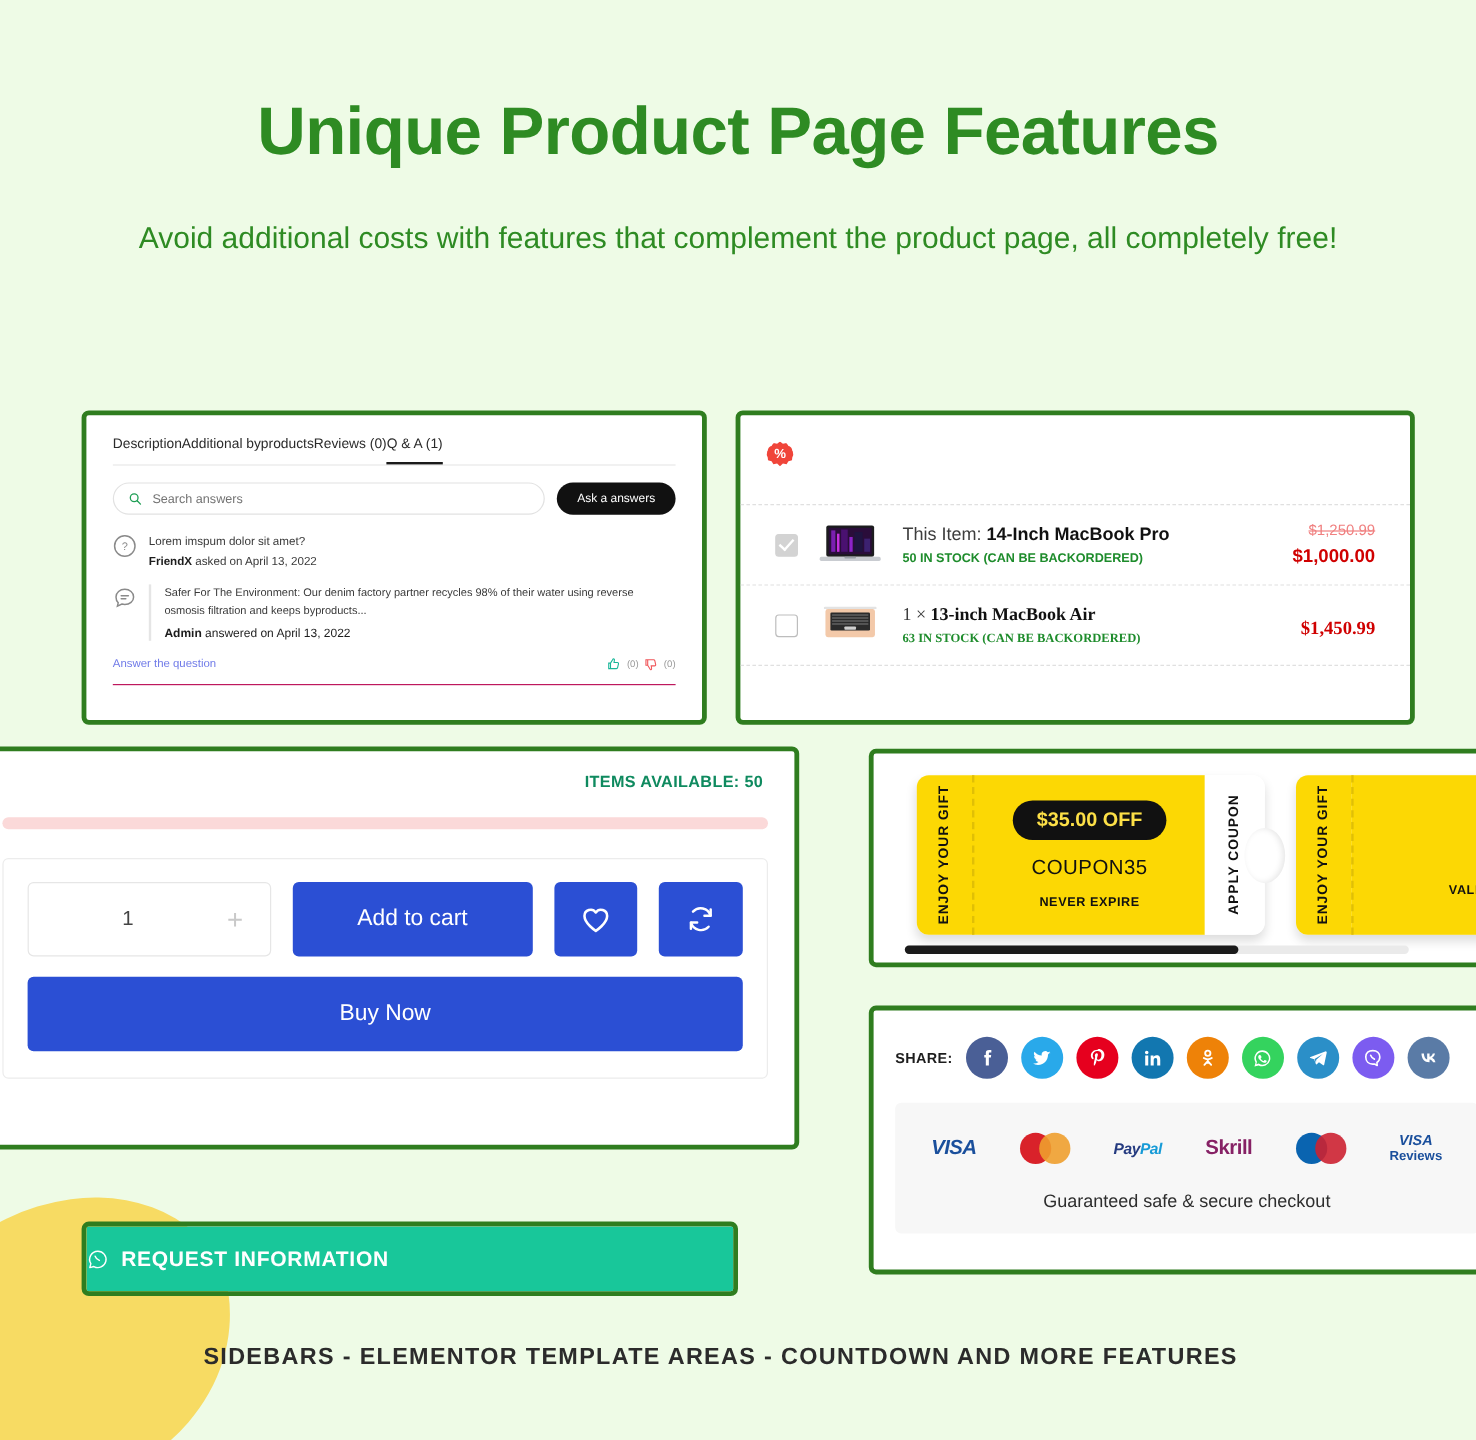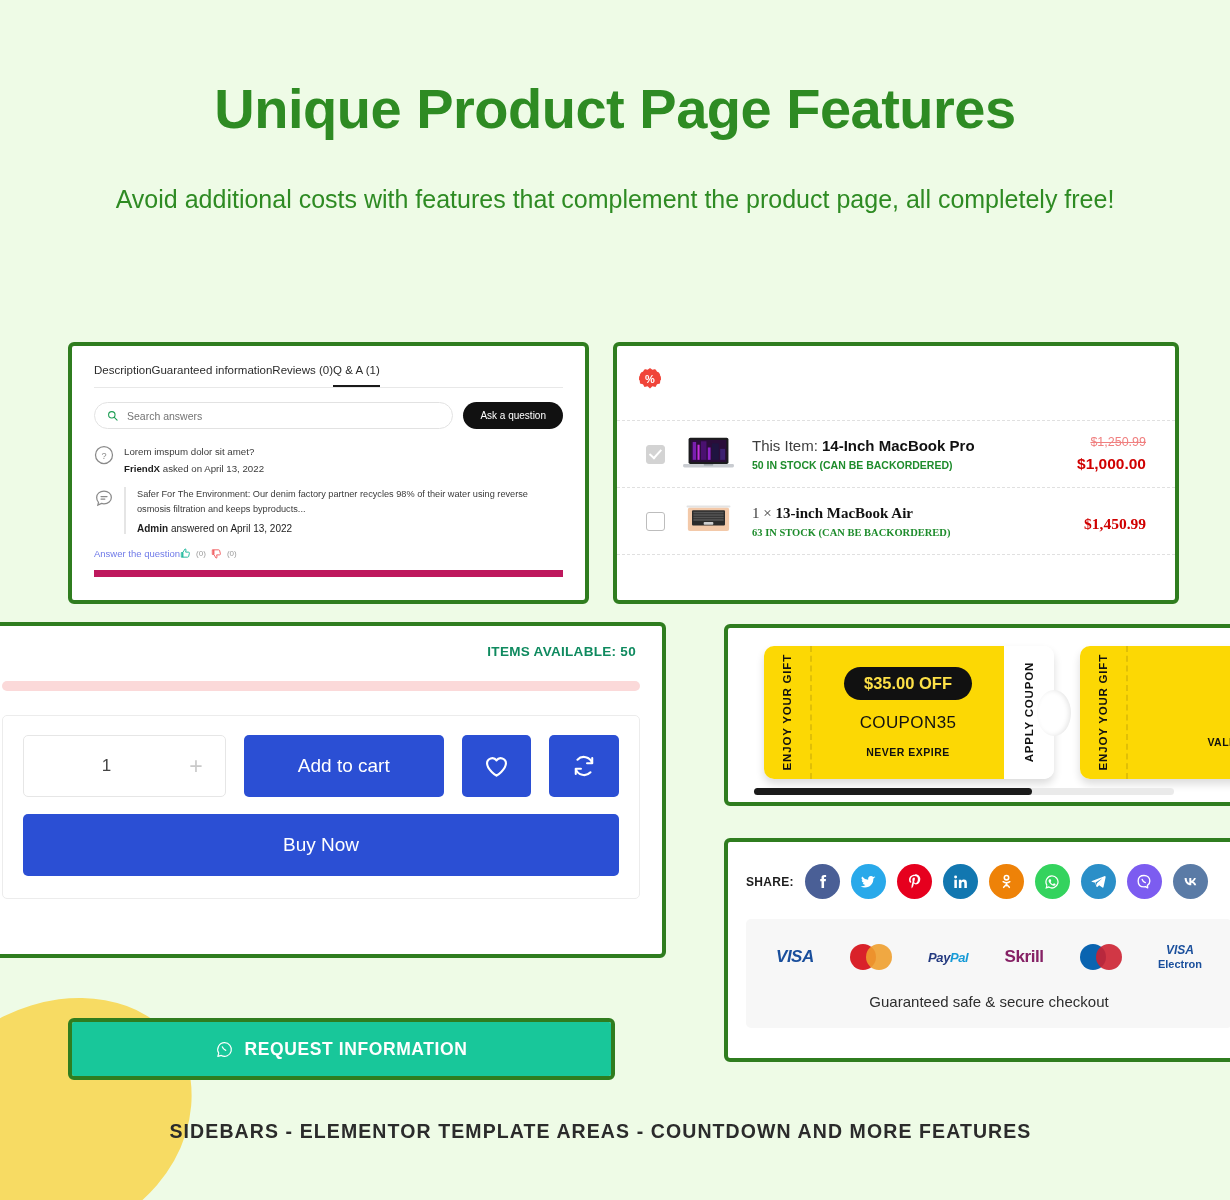--- a/index.html
+++ b/index.html
@@ -76,22 +76,22 @@
   }
   .qa-q-text { font-size: 9.7px; color: #3a3a3a; line-height: 1.75; }
   .qa-q-text b { color: #1d1d1d; }
   .qa-ans {
     border-left: 2px solid #e5e5e5; padding-left: 11px; margin-top: 7px;
   }
   .qa-ans p { font-size: 9.2px; color: #3a3a3a; line-height: 1.65; }
   .qa-ans .who { font-size: 10px; color: #1d1d1d; margin-top: 6px; }
   .qa-ans .who b { font-weight: bold; }
   .qa-foot {
-    display: flex; align-items: center; justify-content: flex-start;
-    margin-top: 14px; padding-bottom: 11px; border-bottom: 7px solid #be185d;
+    display: flex; align-items: center; justify-content: space-between;
+    margin-top: 14px; padding-bottom: 11px; border-bottom: 1px solid #be185d;
   }
   .qa-answer-link { font-size: 9.5px; color: #6f7ae8; cursor: pointer; }
   .qa-votes { display: flex; align-items: center; gap: 5px; }
   .qa-votes .cnt { font-size: 8px; color: #9a9a9a; }
 
   
   #bundle-panel { left: 613px; top: 342px; width: 566px; height: 262px; }
   .bd-head { display: flex; align-items: center; gap: 10px; padding: 22px 22px 0 22px; }
   .bd-badge {
     width: 22px; height: 22px; background: #f0453a; color: #fff;
@@ -242,21 +242,21 @@
   .lg-maestro i:nth-child(1) { left: 0; background: #0a64b0; }
   .lg-maestro i:nth-child(2) { right: 0; background: #cc2131; opacity: .9; }
   .lg-velectron { text-align: center; line-height: 1.1; }
   .lg-velectron .a { font-size: 12px; font-weight: bold; font-style: italic; color: #1a4f9c; }
   .lg-velectron .b { font-size: 11px; font-weight: bold; color: #1a4f9c; }
 
   
   #req-panel { left: 68px; top: 1018px; width: 547px; height: 62px; }
   .req-btn {
     width: 100%; height: 100%; background: #18c79a;
-    display: flex; align-items: center; justify-content: center; gap: 10px;
+    display: flex; align-items: center; gap: 10px;
     color: #fff; font-size: 17.5px; font-weight: bold; letter-spacing: 0.6px;
     cursor: pointer;
   }
 
   
   .footer {
     position: absolute; left: 0; top: 1120px; width: 1201px;
     text-align: center; z-index: 3;
     font-size: 19.5px; font-weight: bold; color: #2b2b2b; letter-spacing: 1.1px;
   }
@@ -270,34 +270,34 @@
 
   <div class="hero">
     <h1>Unique Product Page Features</h1>
     <p>Avoid additional costs with features that complement the product page, all completely free!</p>
   </div>
 
   <div class="frame" id="qa-panel">
     <div class="qa-inner">
       <div class="qa-tabs">
         <div class="qa-tab">Description</div>
-        <div class="qa-tab">Guaranteed information</div>
+        <div class="qa-tab">Additional byproducts</div>
         <div class="qa-tab">Reviews (0)</div>
         <div class="qa-tab active">Q &amp; A (1)</div>
       </div>
 
       <div class="qa-searchrow">
         <div class="qa-search">
           <svg width="11" height="11" viewBox="0 0 24 24" fill="none" stroke="#1e9e54" stroke-width="2.4">
             <circle cx="10.5" cy="10.5" r="7"></circle>
               <line x1="16" y1="16" x2="22" y2="22" stroke-linecap="round"></line>
           </svg>
           <span class="ph">Search answers</span>
         </div>
-        <div class="qa-ask">Ask a question</div>
+        <div class="qa-ask">Ask a answers</div>
       </div>
 
       <div class="qa-block">
         <div class="qa-row">
           <svg class="qa-ico" viewBox="0 0 24 24" fill="none" stroke="#8a8a8a" stroke-width="1.5">
             <circle cx="12" cy="12" r="10.2"></circle>
             <text x="12" y="16.4" font-size="11" fill="#8a8a8a" stroke="none" text-anchor="middle" font-family="Liberation Sans">?</text>
           </svg>
           <div>
             <div class="qa-q-text">Lorem imspum dolor sit amet?</div>
@@ -515,21 +515,21 @@
             <i></i>
           </div>
         <div class="lg-pp">Pay<span>Pal</span></div>
         <div class="lg-skrill">Skrill</div>
         <div class="lg-maestro">
             <i></i>
             <i></i>
           </div>
         <div class="lg-velectron">
           <div class="a">VISA</div>
-            <div class="b">Electron</div>
+            <div class="b">Reviews</div>
         </div>
       </div>
       <div class="pay-cap">Guaranteed safe &amp; secure checkout</div>
     </div>
   </div>
 
   <div class="frame" id="req-panel">
     <div class="req-btn">
       <svg width="19" height="19" viewBox="0 0 24 24" fill="none" stroke="#fff" stroke-width="1.5">
         <path d="M12 3.4a8.6 8.6 0 0 0-7.3 13.1L3.6 20.6l4.3-1.1A8.6 8.6 0 1 0 12 3.4z" stroke-linejoin="round"></path>

